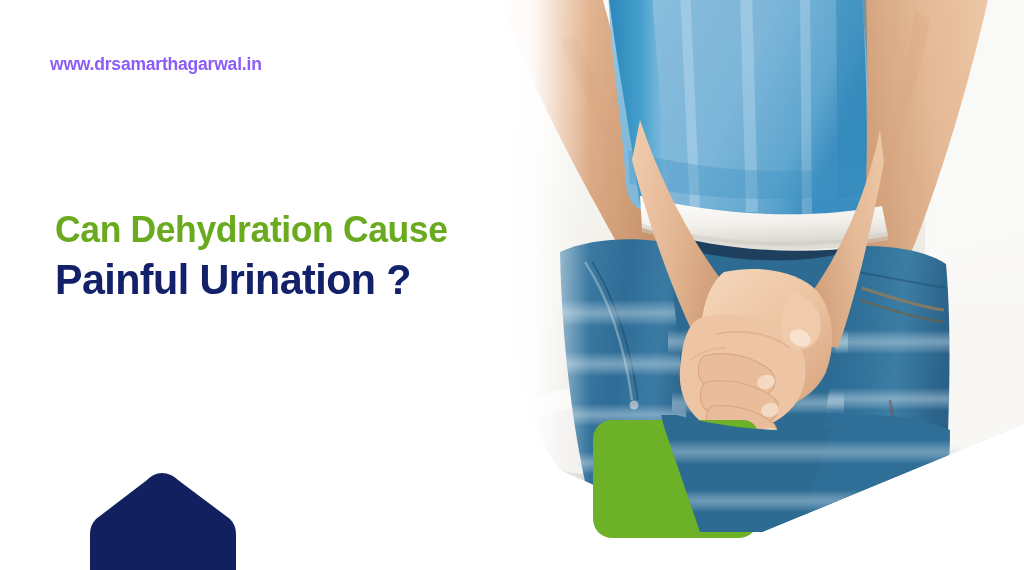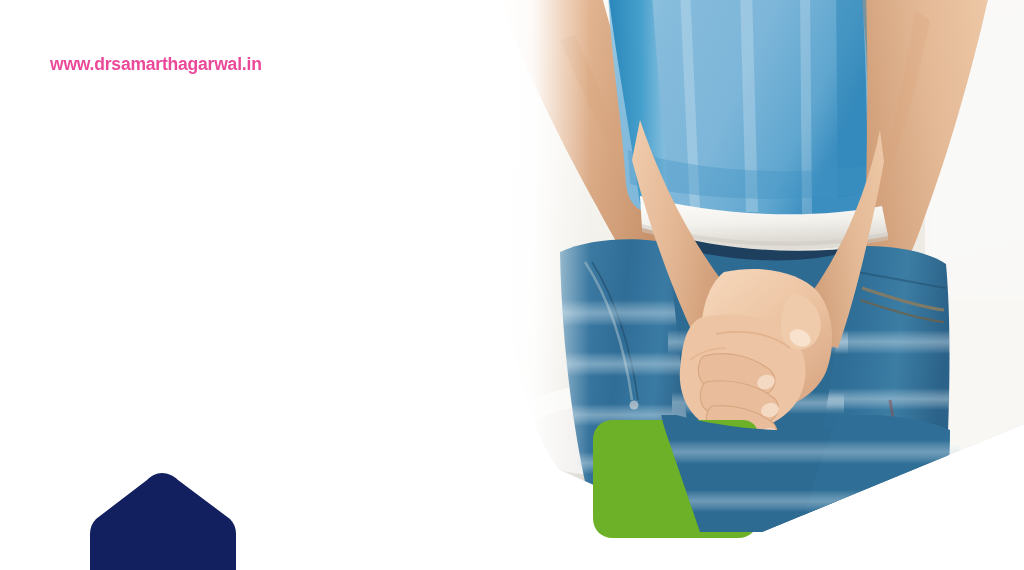--- a/index.html
+++ b/index.html
@@ -21,21 +21,21 @@
 
   
   #site-url {
     position: absolute;
     left: 50px;
     top: 54px;
     font-family: "Liberation Sans", sans-serif;
     font-size: 17.5px;
     font-weight: 600;
     letter-spacing: -0.2px;
-    color: #ec4899;
+    color: #8b5cf6;
     white-space: nowrap;
   }
 
   
   #headline {
     position: absolute;
     left: 55px;
     top: 207px;
     width: 470px;
   }
@@ -347,14 +347,18 @@
                C 846,470 836,510 828,540 L 690,540 Z" fill="#2d6b93"></path>
       <path d="M 838,415 C 880,412 930,420 950,430
                C 950,470 946,510 942,540 L 800,540 C 812,480 826,448 838,415 Z" fill="#2f6f97"></path>
       <rect x="660" y="440" width="300" height="24" fill="url(#fade2)"></rect>
       <rect x="668" y="490" width="290" height="22" fill="url(#fade2)"></rect>
     </g>
   </svg>
 
   <div id="site-url">www.drsamarthagarwal.in</div>
 
+  <div id="headline">
+    <span id="headline-line1">Can Dehydration Cause</span>
+    <span id="headline-line2">Painful Urination ?</span>
+  </div>
 
 </div>
 
 </body></html>

